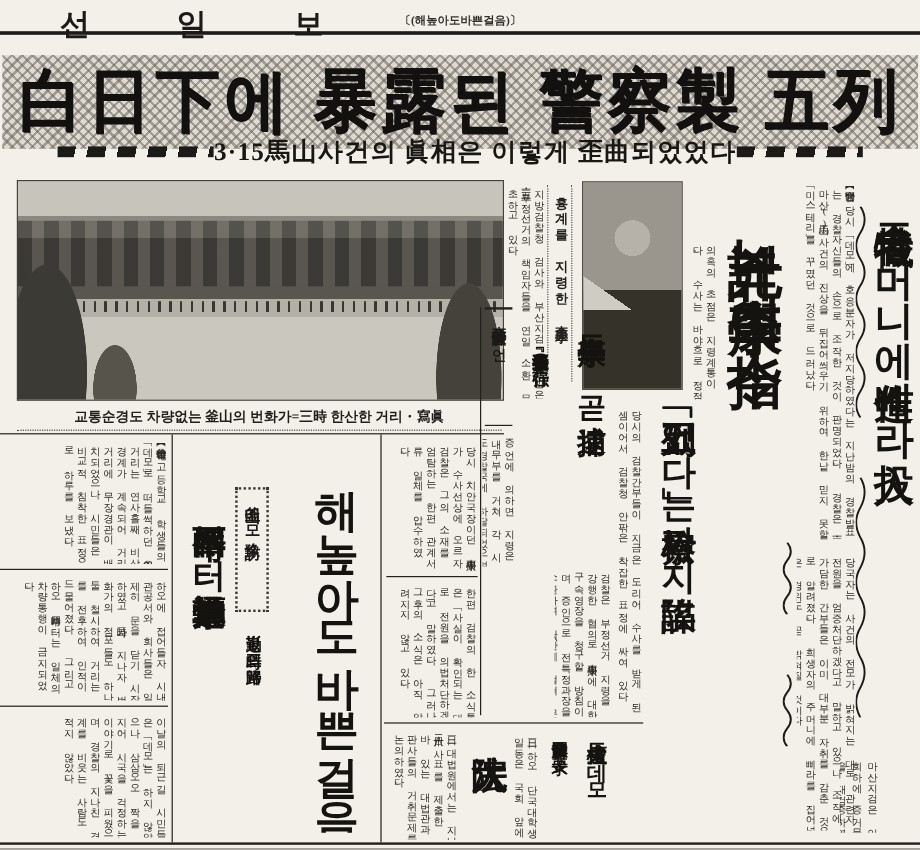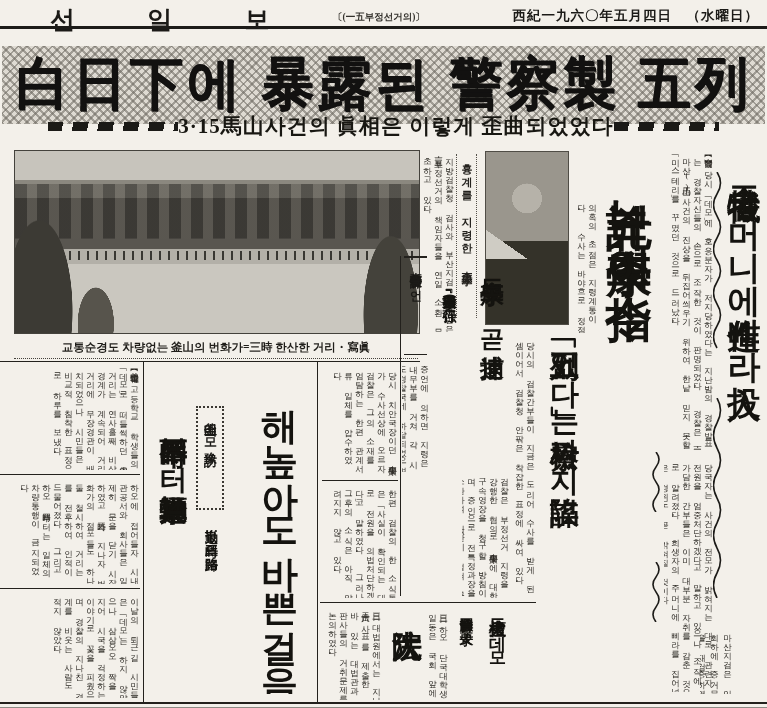--- a/index.html
+++ b/index.html
@@ -55,22 +55,21 @@
   .kicker{border:2px dotted #3a3832;font-size:13px;font-weight:700;padding:4px 3px;letter-spacing:1px;}
   .sidehd{border-top:2px solid #23211d;border-bottom:1px solid #23211d;font-size:12px;font-weight:700;padding:4px 3px;letter-spacing:1px;}
   svg.squig{display:block;}
 </style>
 </head>
 <body>
 
 <div class="page">
 
   <div class="abs masthead" style="left:50px;top:3px;">선 일 보</div>
-  <div class="abs reg" style="left:333px;top:11px;">〔(一五부정선거의)〕</div>
-  <div class="abs date" style="right:8px;top:7px;">西紀一九六〇年五月四日　（水曜日）</div>
+  <div class="abs reg" style="left:333px;top:11px;">〔(해높아도바쁜걸음)〕</div>
   <div class="abs toprule" style="left:0;top:26px;width:767px;"></div>
 
   <div class="abs banner" style="left:2px;top:31px;width:763px;height:78px;margin-top:15px;">
     <span>白日下에 暴露된 警察製 五列</span>
   </div>
 
   <div class="abs subrow" style="left:0;top:112px;width:767px;height:28px;">
     <span class="dashes" style="width:130px;"></span>
     <h2>3·15馬山사건의 眞相은 이렇게 歪曲되었었다</h2>
     <span class="dashes" style="width:105px;"></span>

